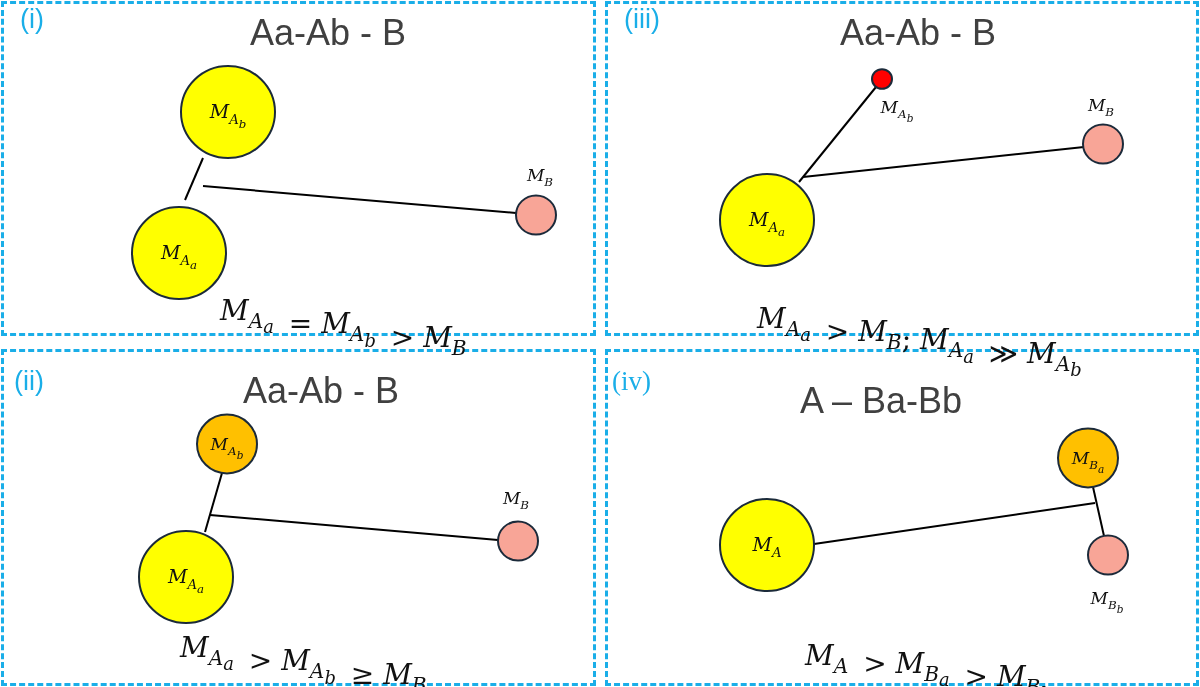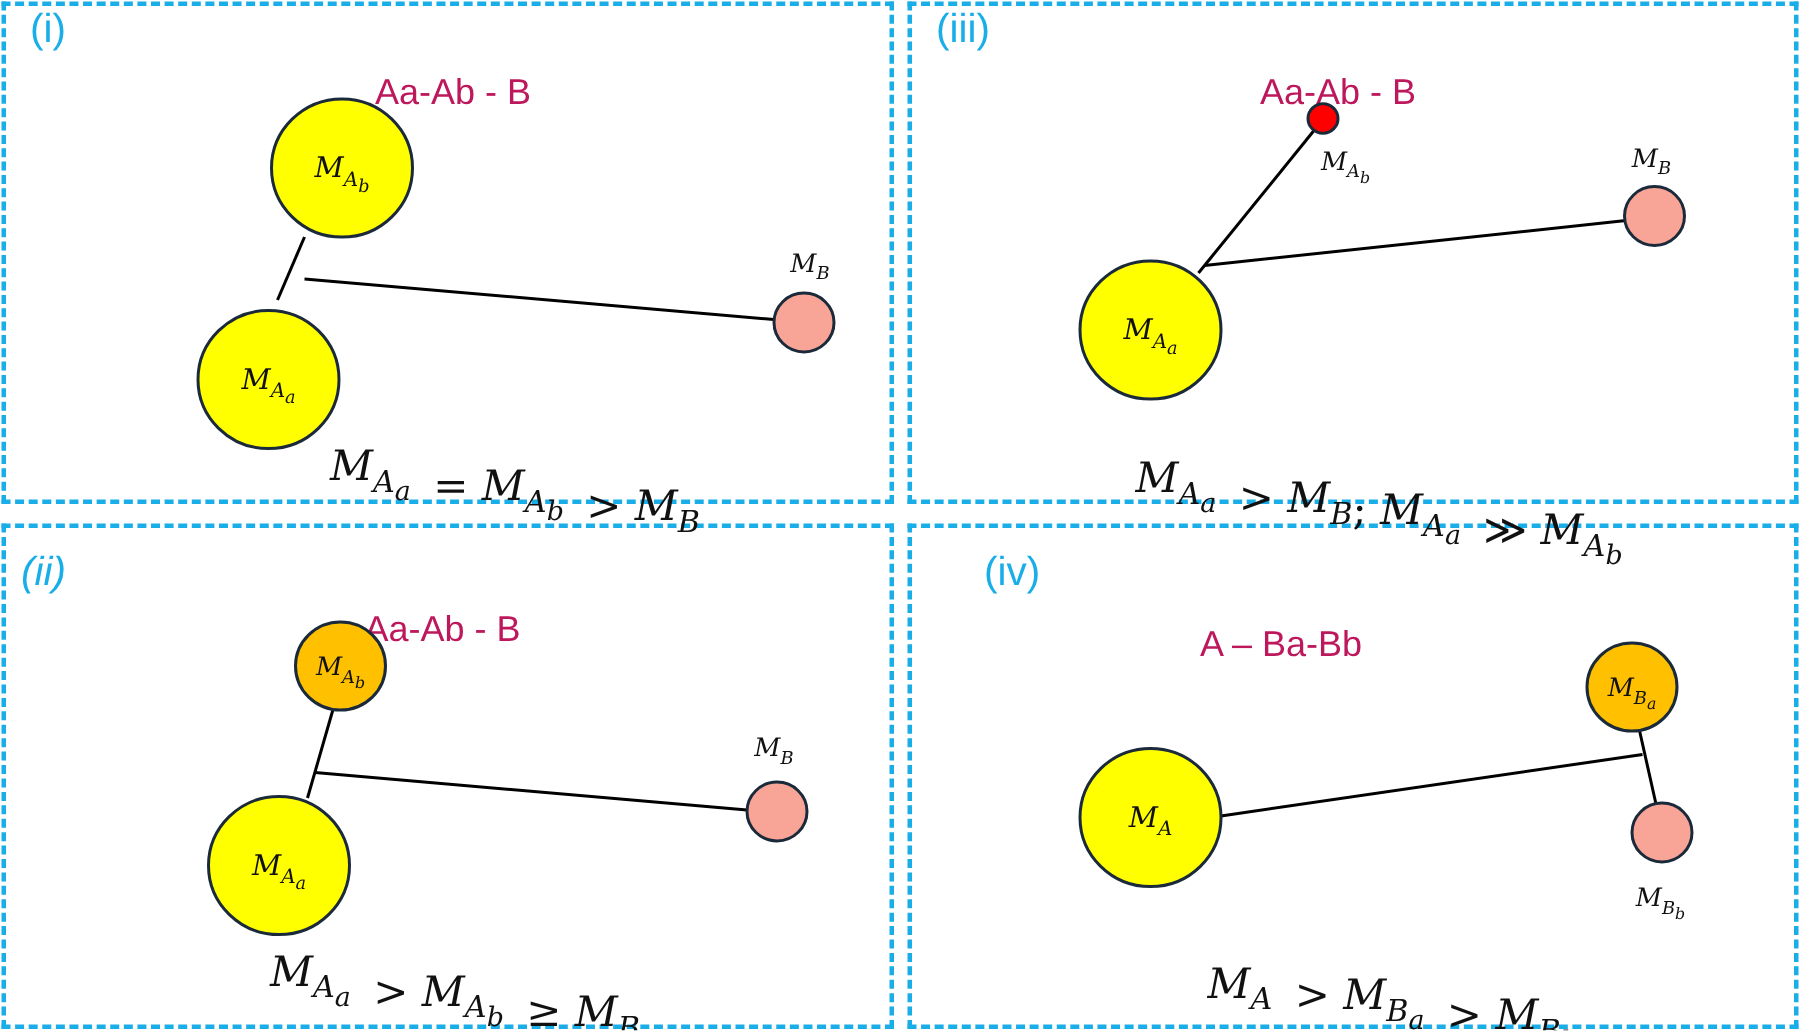--- a/index.html
+++ b/index.html
@@ -3,42 +3,42 @@
 <meta charset="utf-8">
 <style>
   html,body{margin:0;padding:0;background:#ffffff;}
   body{width:1200px;height:687px;position:relative;overflow:hidden;font-family:"Liberation Sans",sans-serif;}
   .panel{position:absolute;border:3px dashed #1aaee8;box-sizing:border-box;}
   #p1{left:1px;top:1px;width:595px;height:335px;}
   #p3{left:605px;top:1px;width:594px;height:335px;}
   #p2{left:1px;top:349px;width:595px;height:337px;}
   #p4{left:605px;top:349px;width:594px;height:337px;}
   .tag{position:absolute;font-size:27px;color:#1aaee8;font-family:"Liberation Sans",sans-serif;}
-  .title{position:absolute;font-size:24px;color:#be185d;font-family:"Liberation Sans",sans-serif;white-space:nowrap;margin-top:36px;}
+  .title{position:absolute;font-size:36px;color:#404040;font-family:"Liberation Sans",sans-serif;white-space:nowrap;}
   svg.canvas{position:absolute;left:0;top:0;}
   .math{font-family:"DejaVu Serif","Liberation Serif",serif;font-style:italic;fill:#111;}
 </style>
 </head>
 <body>
 
 <div class="panel" id="p1"></div>
 <div class="panel" id="p3"></div>
 <div class="panel" id="p2"></div>
 <div class="panel" id="p4"></div>
 
 <div class="tag" style="left:20px;top:4px;">(i)</div>
 <div class="title" style="left:250px;top:12px;">Aa-Ab - B</div>
 
 <div class="tag" style="left:624px;top:4px;">(iii)</div>
 <div class="title" style="left:840px;top:12px;">Aa-Ab - B</div>
 
-<div class="tag" style="left:14px;top:366px;font-style:italic;">(ii)</div>
+<div class="tag" style="left:14px;top:366px;">(ii)</div>
 <div class="title" style="left:243px;top:370px;">Aa-Ab - B</div>
 
-<div class="tag" style="left:656px;top:366px;">(iv)</div>
+<div class="tag" style="left:612px;top:366px;font-family:Liberation Serif, serif;">(iv)</div>
 <div class="title" style="left:800px;top:380px;">A – Ba-Bb</div>
 
 <svg class="canvas" id="diagram" width="1200" height="687">
     <g>
       <line x1="203" y1="158" x2="185" y2="200" stroke="#000000" stroke-width="2"></line>
       <line x1="203" y1="186" x2="516" y2="213" stroke="#000000" stroke-width="2"></line>
       <ellipse cx="228" cy="112" rx="47" ry="46.06" fill="#ffff00" stroke="#1b2a3a" stroke-width="2"></ellipse>
       <ellipse cx="179" cy="253" rx="47" ry="46.06" fill="#ffff00" stroke="#1b2a3a" stroke-width="2"></ellipse>
       <ellipse cx="536" cy="215" rx="20" ry="19.6" fill="#f8a597" stroke="#1b2a3a" stroke-width="2"></ellipse>
       <text x="220" y="320" font-size="28" class="math"><tspan>M</tspan><tspan dy="7.840000000000001" font-size="20.16">A</tspan><tspan dy="5.6000000000000005" font-size="17.92">a</tspan><tspan dy="-13.440000000000001" font-size="28"></tspan><tspan font-style="normal" dx="6" dy="0"> = </tspan><tspan>M</tspan><tspan dy="7.840000000000001" font-size="20.16">A</tspan><tspan dy="5.6000000000000005" font-size="17.92">b</tspan><tspan dy="-13.440000000000001" font-size="28"></tspan><tspan font-style="normal" dx="6" dy="0"> &gt; </tspan><tspan>M</tspan><tspan dy="7.840000000000001" font-size="20.16">B</tspan><tspan dy="-7.840000000000001" font-size="28"></tspan></text>

